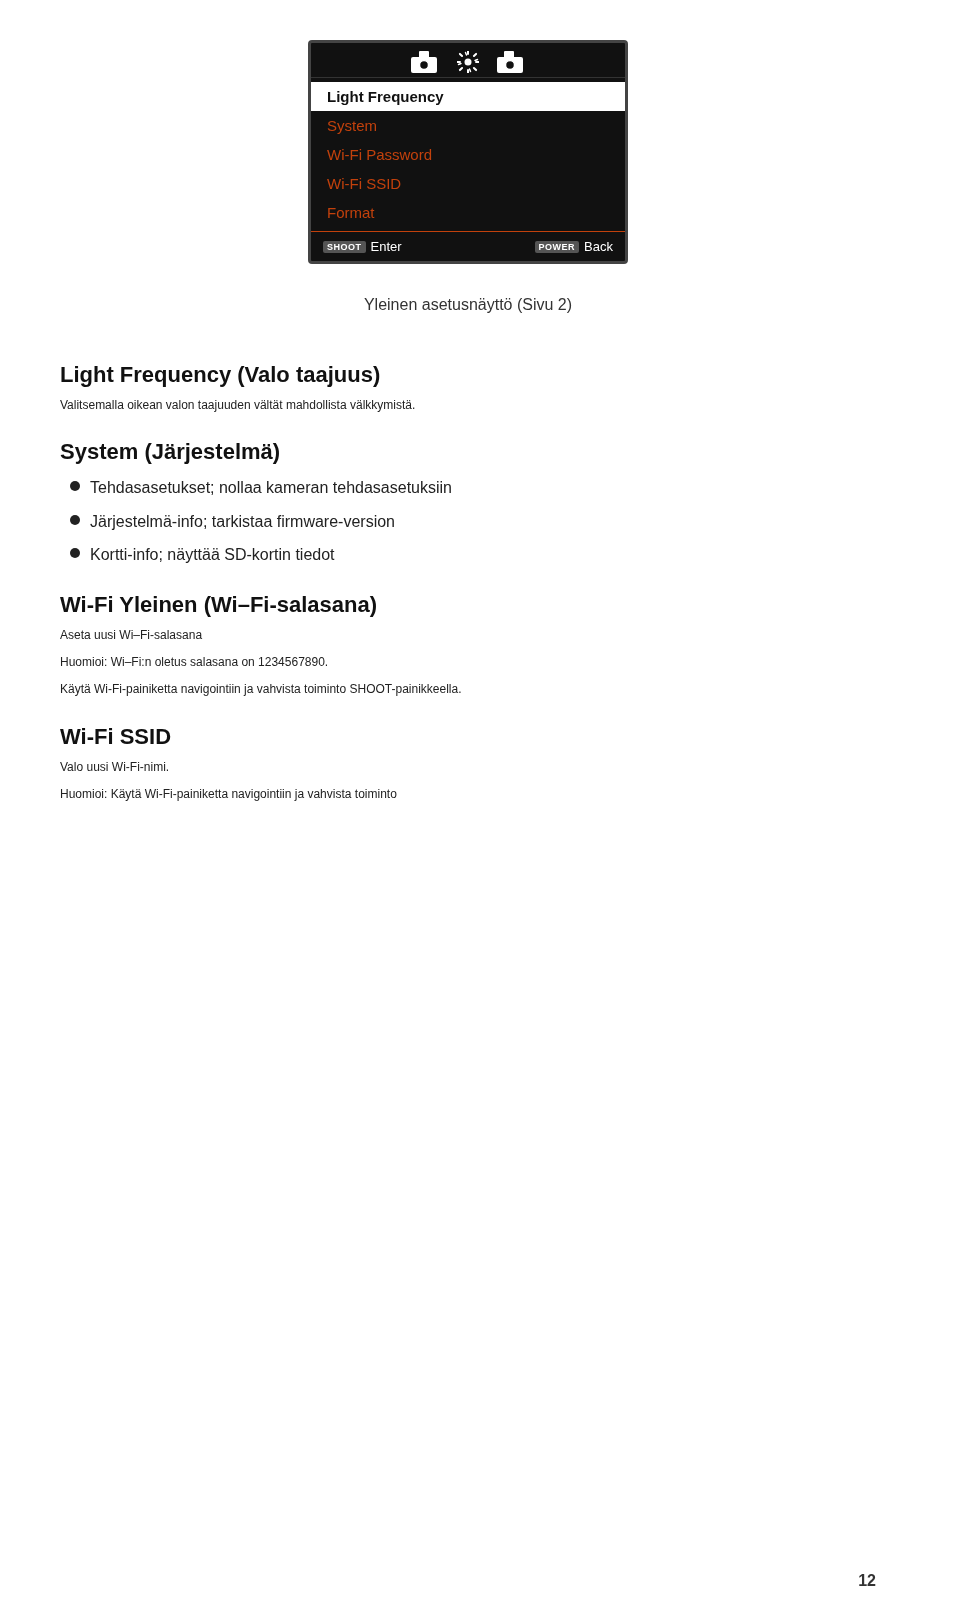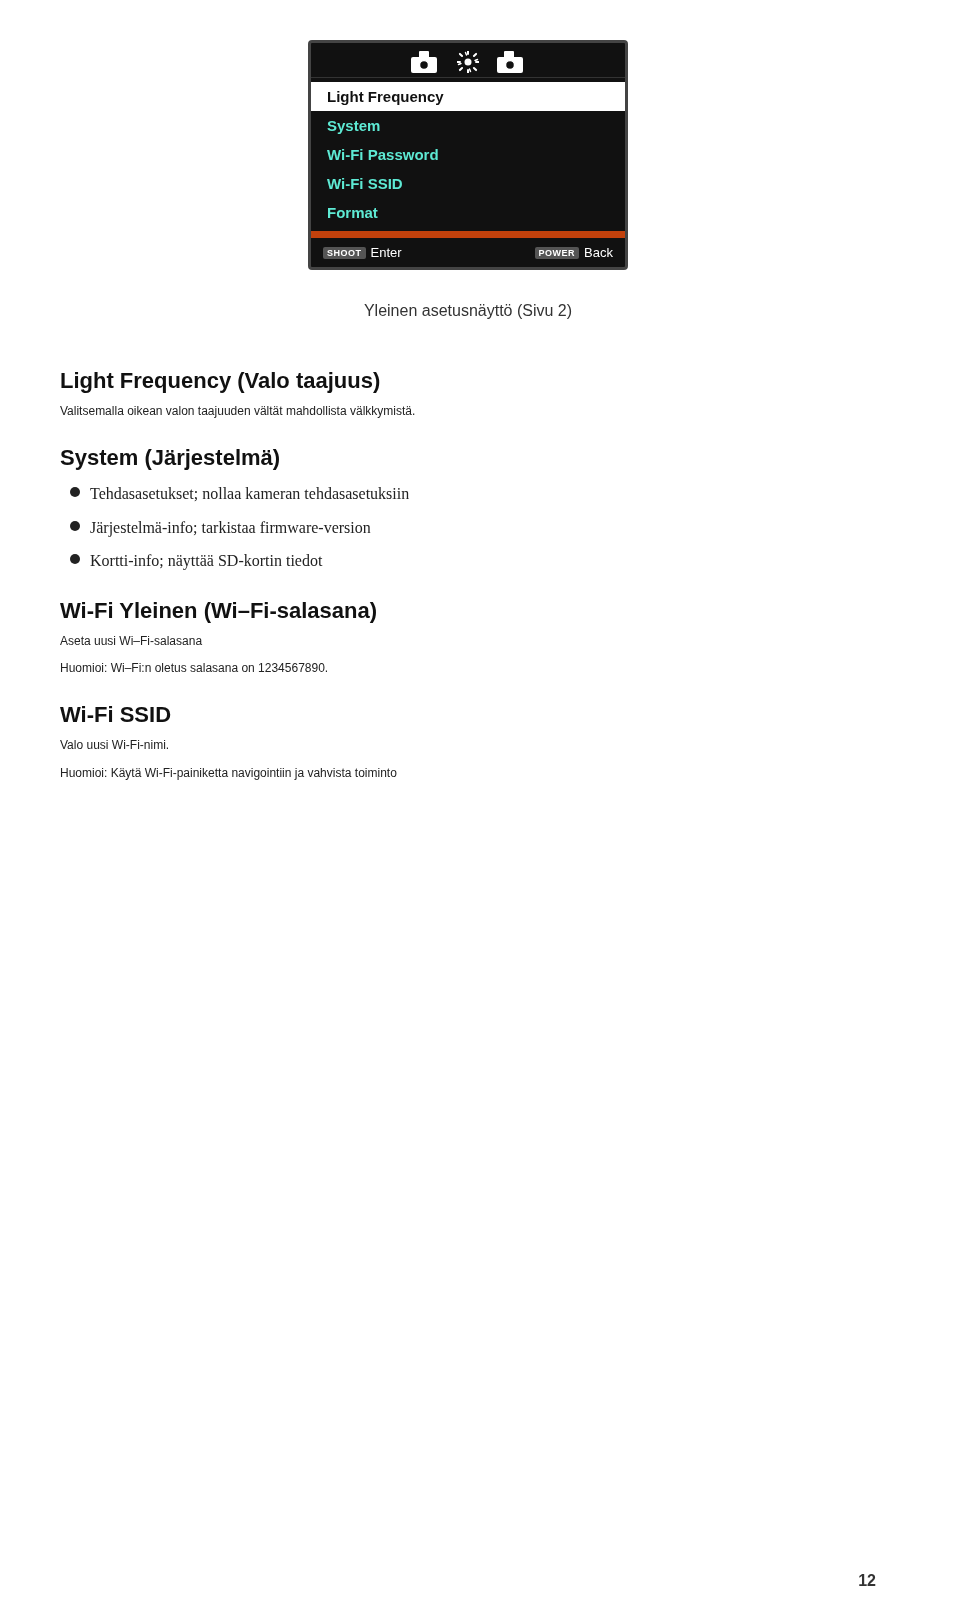--- a/index.html
+++ b/index.html
@@ -45,37 +45,37 @@
       border-bottom: 1px solid #333;
     }
 
     .camera-menu-items {
       padding: 4px 0;
     }
 
     .camera-menu-item {
       padding: 6px 16px;
       font-size: 15px;
-      font-weight: 700;
-      color: #5eead4;
+      font-weight: 400;
+      color: #c2410c;
       cursor: default;
     }
 
     .camera-menu-item.selected {
       background: #fff;
       color: #111;
       font-weight: 600;
     }
 
     .camera-menu-footer {
       display: flex;
       align-items: center;
       justify-content: space-between;
       padding: 7px 12px;
-      border-top: 7px solid #c2410c;
+      border-top: 1px solid #c2410c;
       font-size: 13px;
     }
 
     .btn-label {
       display: inline-flex;
       align-items: center;
       gap: 5px;
     }
 
     .btn-badge {
@@ -127,21 +127,20 @@
     }
 
     .bullet-list li {
       display: flex;
       align-items: flex-start;
       font-size: 16px;
       color: #222;
       line-height: 1.6;
       margin-bottom: 8px;
       gap: 10px;
-      font-family: Liberation Serif, serif;
     }
 
     .bullet-dot {
       display: inline-block;
       width: 10px;
       height: 10px;
       background: #222;
       border-radius: 50%;
       margin-top: 6px;
       flex-shrink: 0;
@@ -235,20 +234,21 @@
         <span class="bullet-dot"></span>
         <span>Kortti-info; näyttää SD-kortin tiedot</span>
       </li>
     </ul>
   </div>
 
   <div class="section-block">
     <div class="section-heading">Wi-Fi Yleinen (Wi–Fi-salasana)</div>
     <div class="body-text">Aseta uusi Wi–Fi-salasana</div>
     <div class="body-text">Huomioi: Wi–Fi:n oletus salasana on 1234567890.</div>
+    <div class="body-text">Käytä Wi-Fi-painiketta navigointiin ja vahvista toiminto SHOOT-painikkeella.</div>
   </div>
 
   <div class="section-block">
     <div class="section-heading">Wi-Fi SSID</div>
     <div class="body-text">Valo uusi Wi-Fi-nimi.</div>
     <div class="body-text">Huomioi: Käytä Wi-Fi-painiketta navigointiin ja vahvista toiminto</div>
   </div>
 
   <div class="page-number">12</div>
 

